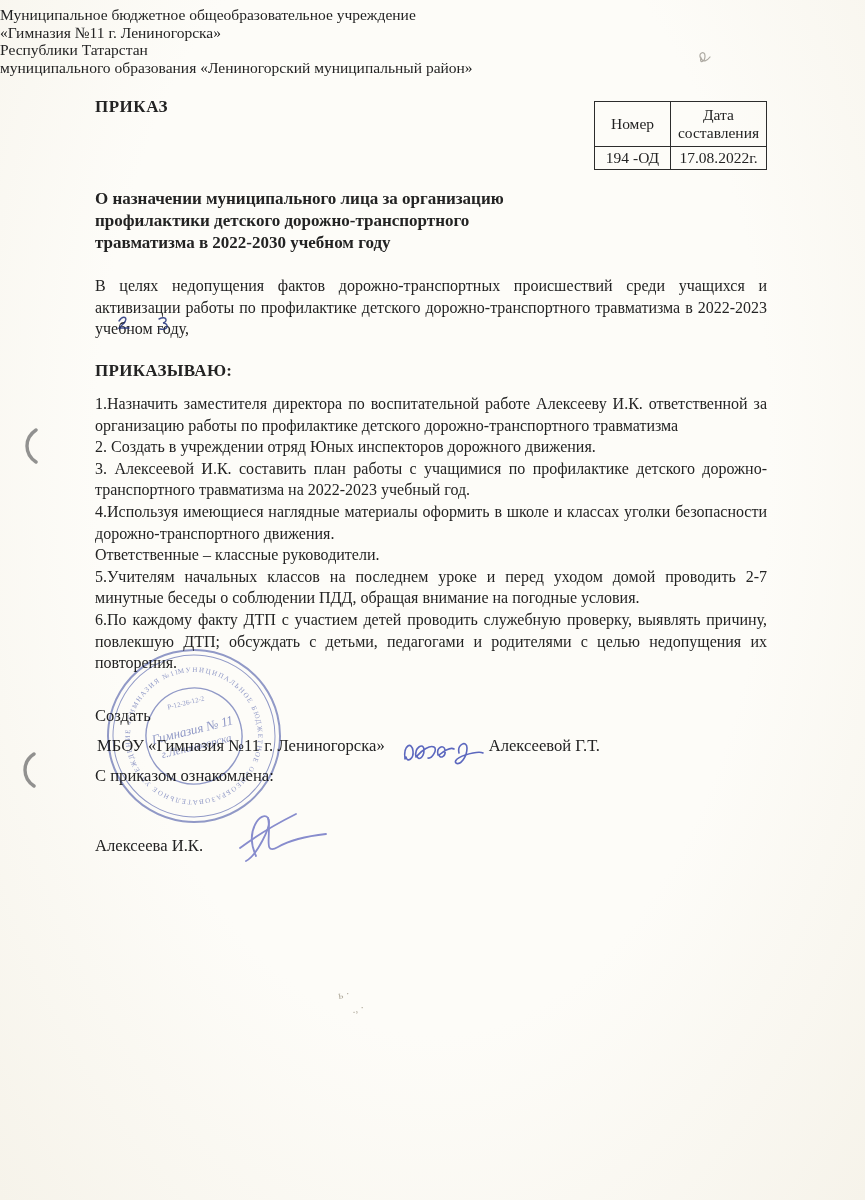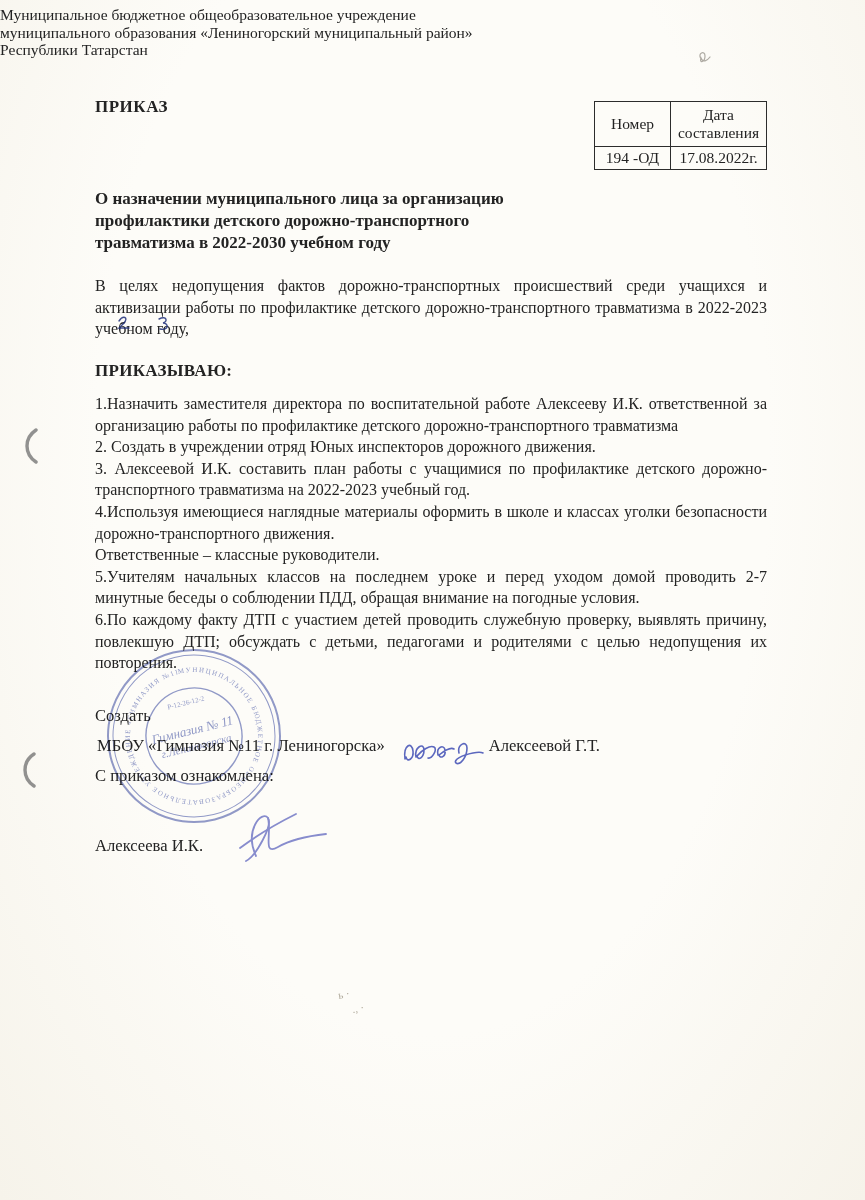--- a/index.html
+++ b/index.html
@@ -58,22 +58,23 @@
   
   .speck { color: #b2ac9e; font-size: 11px; transform: rotate(-10deg); }
 </style>
 </head>
 <body>
 
 <div class="page">
 
   <div class="abs header">
     <div>Муниципальное бюджетное общеобразовательное учреждение</div>
+    <div>«Гимназия №11 г. Лениногорска»</div>
+    <div>Республики Татарстан</div>
     <div>муниципального образования «Лениногорский муниципальный район»</div>
-    <div>Республики Татарстан</div>
   </div>
 
   <div class="abs order-label">ПРИКАЗ</div>
 
   <div class="abs meta-table-wrap">
     <table class="meta-table">
       <tbody>
           <tr>
         <th class="col-num">Номер</th>
         <th class="col-date">Дата составления</th>

